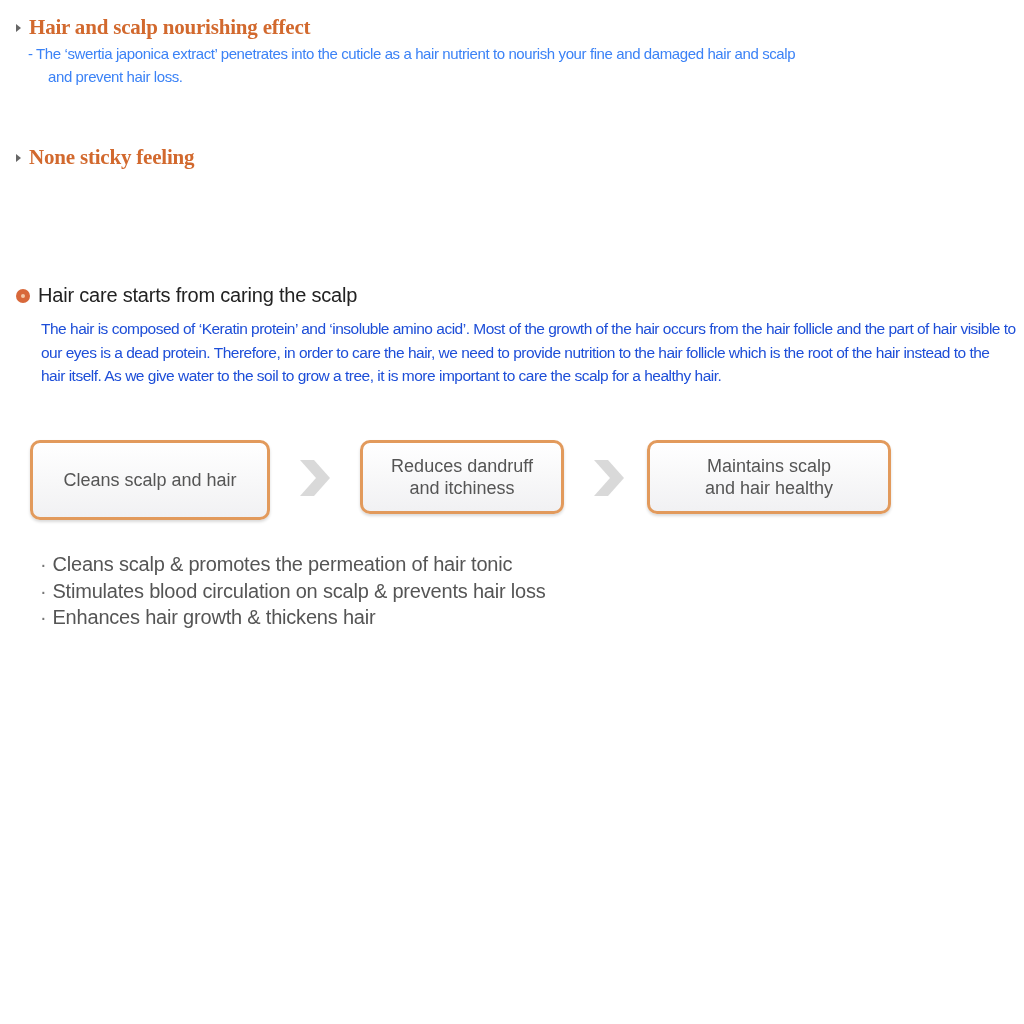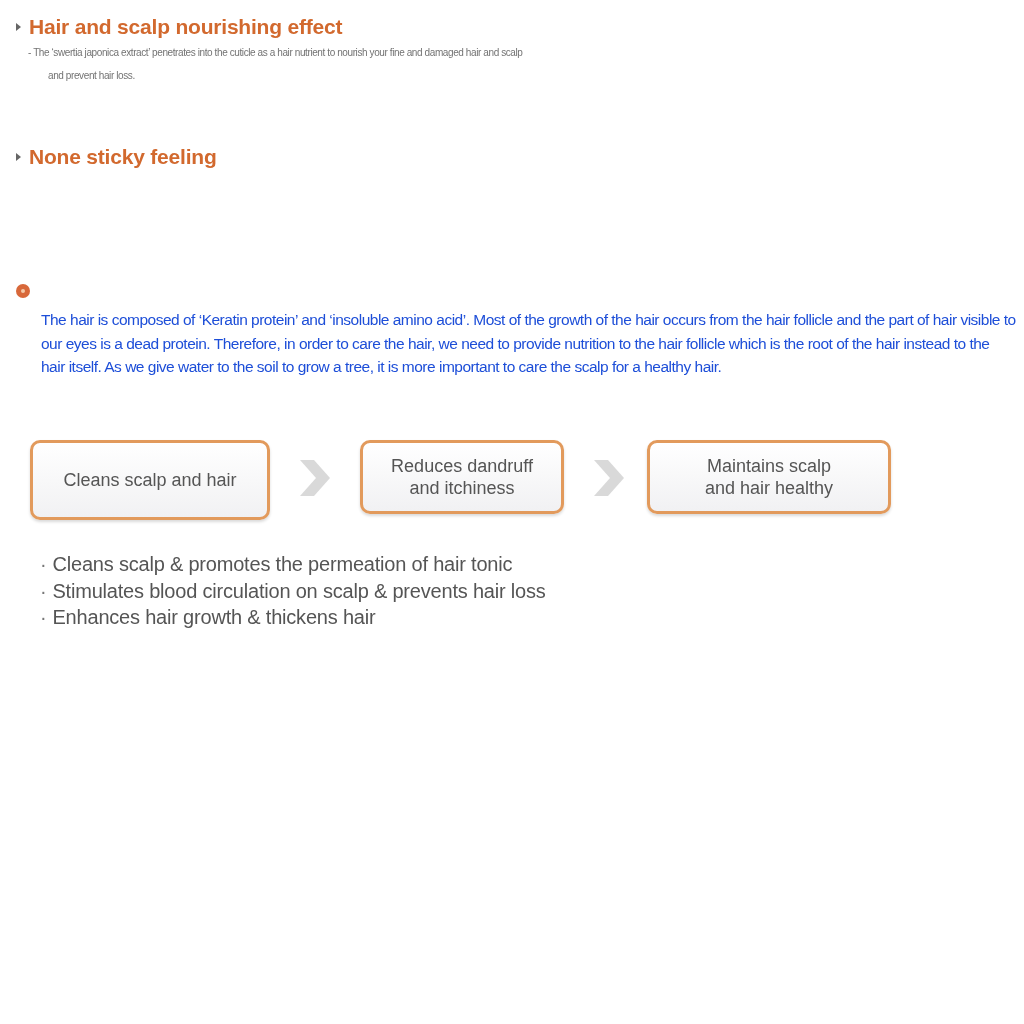--- a/index.html
+++ b/index.html
@@ -1,23 +1,23 @@
 <!DOCTYPE html>
 <html><head>
 <meta charset="utf-8">
 <style>
   html, body { margin:0; padding:0; background:#ffffff; }
   body { width:1024px; height:1024px; position:relative; overflow:hidden;
          font-family:"Liberation Sans", sans-serif; color:#333; }
   .feature { position:absolute; left:14px; }
-  .feat-head { display:flex; align-items:center; gap:8px; }
+  .feat-head { display:flex; align-items:center; gap:8px;font-family:Liberation Serif, serif; }
   .tri { width:0; height:0; border-top:4px solid transparent; border-bottom:4px solid transparent;
          border-left:5px solid #666; margin-left:2px; }
   .feat-title { color:#d2692e; font-weight:bold; font-size:21px; letter-spacing:-0.2px; }
-  .feat-line { font-size:10px; color:#737373; margin-left:14px; line-height:23px; letter-spacing:-0.4px; }
+  .feat-line { font-size:15px; color:#3b82f6; margin-left:14px; line-height:23px; letter-spacing:-0.4px; }
   .feat-line.cont { margin-left:34px; }
   .sec { position:absolute; left:16px; top:284px; width:1000px; }
   .sec-head { display:flex; align-items:center; gap:8px; }
   .dot { width:14px; height:14px; border-radius:50%; background:#d8683a; position:relative; }
   .dot::after { content:""; position:absolute; left:5px; top:5px; width:4px; height:4px; border-radius:50%; background:#f4c9a8; }
   .sec-title { font-size:20px; color:#222; letter-spacing:-0.2px; }
   .sec-body { margin-left:25px; margin-top:10px; font-size:15.5px; color:#1d4ed8; line-height:23.5px; letter-spacing:-0.5px; width:975px; }
   .flow { position:absolute; top:440px; left:30px; width:870px; height:80px; }
   .box { position:absolute; height:74px; border:3px solid #e29a5c; border-radius:10px;
          background:linear-gradient(#ffffff, #f1f1f3); box-shadow:0 2px 3px rgba(0,0,0,0.15);
@@ -44,20 +44,21 @@
 <div class="feature" style="top:145px;">
   <div class="feat-head">
     <span class="tri"></span>
     <span class="feat-title">None sticky feeling</span>
   </div>
 </div>
 
 <div class="sec">
   <div class="sec-head">
     <span class="dot"></span>
+    <span class="sec-title">Hair care starts from caring the scalp</span>
   </div>
   <div class="sec-body">The hair is composed of ‘Keratin protein’ and ‘insoluble amino acid’. Most of the growth of the hair occurs from the hair follicle and the part of hair visible to our eyes is a dead protein. Therefore, in order to care the hair, we need to provide nutrition to the hair follicle which is the root of the hair instead to the hair itself. As we give water to the soil to grow a tree, it is more important to care the scalp for a healthy hair.</div>
 </div>
 
 <div class="flow">
   <div class="box" style="left:0; width:234px;">
     <span>Cleans scalp and hair</span>
   </div>
   <svg class="chev" style="left:268px;" viewBox="0 0 34 40">
     <polygon points="2,2 16,2 32,20 16,38 2,38 18,20" fill="#d9d9d9"></polygon>

